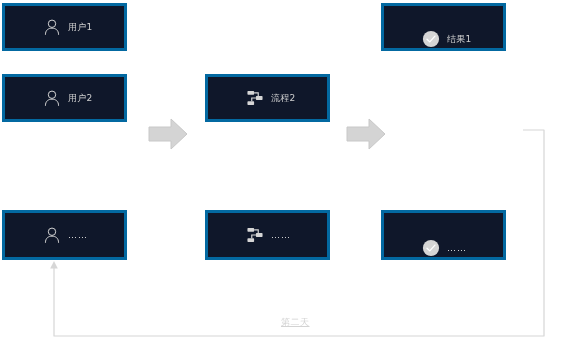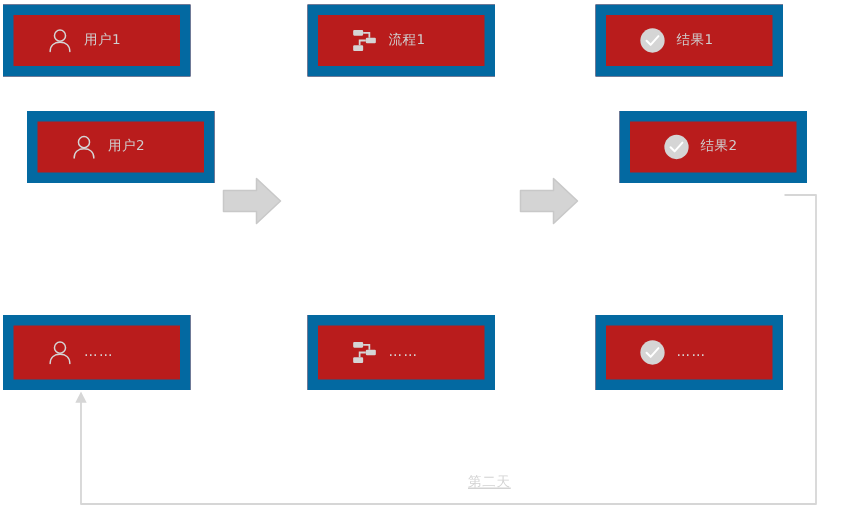--- a/index.html
+++ b/index.html
@@ -14,26 +14,27 @@
     position: relative;
     width: 565px;
     height: 343px;
     background: #ffffff;
     overflow: hidden;
   }
 
   .card {
     position: absolute;
     box-sizing: border-box;
-    border: 7px solid #0369a1;
-    background: #b91c1c;
+    border: 3px solid #0369a1;
+    background: #0f172a;
     display: flex;
     align-items: center;
     width: 125px;
     height: 48px;
+    padding-left: 16px;
   }
   .card-inner {
     display: flex;
     align-items: center;
     margin-left: 22px;
   }
   .card-icon {
     width: 18px;
     height: 18px;
     flex: 0 0 18px;
@@ -48,25 +49,25 @@
     line-height: 1;
   }
   .card-label.dots {
     color: #d8d8d8;
     letter-spacing: 1px;
   }
 
   
   .col1 { left: 2px; }
   .col2 { left: 205px; }
-  .col3 { left: 397px; }
+  .col3 { left: 381px; align-items: flex-end; }
 
   
   .row1 { top: 3px; }
-  .row2 { top: 74px; margin-left: 16px; }
+  .row2 { top: 74px; }
   .row3 { top: 142px; }
   .row4 { top: 210px; }
 
   .arrow {
     position: absolute;
     display: block;
   }
   .arrow1 { left: 148px; top: 118px; }
   .arrow2 { left: 346px; top: 118px; }
 
@@ -74,21 +75,21 @@
     position: absolute;
     left: 0;
     top: 0;
     width: 565px;
     height: 343px;
     pointer-events: none;
   }
 
   .loop-label {
     position: absolute;
-    left: 312px;
+    left: 281px;
     top: 318px;
     font-size: 9px;
     color: #d3d3d3;
     white-space: nowrap;
     line-height: 1;
     letter-spacing: 0.5px;
     text-decoration: underline;
   }
 </style>
 </head>
@@ -120,33 +121,33 @@
   <div class="card col1 row4" style="height:50px">
     <div class="card-inner">
       <svg class="card-icon" viewBox="0 0 20 20">
         <circle cx="10" cy="6.4" r="4.1" fill="none" stroke="#d5d5d5" stroke-width="1.1"></circle>
         <path d="M2.7 18.2 C2.7 13.4 6.0 11.3 10 11.3 C14.0 11.3 17.3 13.4 17.3 18.2" fill="none" stroke="#d5d5d5" stroke-width="1.1" stroke-linecap="round"></path>
       </svg>
       <span class="card-label dots">……</span>
     </div>
   </div>
 
-  <div class="card col2 row1">
+
+  <div class="card col2 row2">
     <div class="card-inner">
       <svg class="card-icon" viewBox="0 0 20 20">
         <rect x="1.6" y="2.2" width="7.4" height="4.2" rx="0.8" fill="#d5d5d5"></rect>
         <rect x="11.0" y="7.9" width="7.4" height="4.2" rx="0.8" fill="#d5d5d5"></rect>
         <rect x="1.6" y="13.6" width="7.4" height="4.2" rx="0.8" fill="#d5d5d5"></rect>
         <path d="M9.0 4.3 H13.6 V7.9" fill="none" stroke="#d5d5d5" stroke-width="1.3"></path>
         <path d="M11.0 10.0 H6.4 V13.6" fill="none" stroke="#d5d5d5" stroke-width="1.3"></path>
       </svg>
-      <span class="card-label">流程1</span>
+      <span class="card-label">流程2</span>
     </div>
   </div>
-
 
 
   <div class="card col2 row4" style="height:50px">
     <div class="card-inner">
       <svg class="card-icon" viewBox="0 0 20 20">
         <rect x="1.6" y="2.2" width="7.4" height="4.2" rx="0.8" fill="#d5d5d5"></rect>
         <rect x="11.0" y="7.9" width="7.4" height="4.2" rx="0.8" fill="#d5d5d5"></rect>
         <rect x="1.6" y="13.6" width="7.4" height="4.2" rx="0.8" fill="#d5d5d5"></rect>
         <path d="M9.0 4.3 H13.6 V7.9" fill="none" stroke="#d5d5d5" stroke-width="1.3"></path>
         <path d="M11.0 10.0 H6.4 V13.6" fill="none" stroke="#d5d5d5" stroke-width="1.3"></path>
@@ -158,29 +159,20 @@
   <div class="card col3 row1">
     <div class="card-inner">
       <svg class="card-icon" viewBox="0 0 20 20">
         <circle cx="10" cy="10" r="9" fill="#d5d5d5"></circle>
         <path d="M5.6 10.2 L8.6 13.2 L14.4 6.8" fill="none" stroke="#ffffff" stroke-width="1.5" stroke-linecap="round" stroke-linejoin="round"></path>
       </svg>
       <span class="card-label">结果1</span>
     </div>
   </div>
 
-  <div class="card col3 row2">
-    <div class="card-inner">
-      <svg class="card-icon" viewBox="0 0 20 20">
-        <circle cx="10" cy="10" r="9" fill="#d5d5d5"></circle>
-        <path d="M5.6 10.2 L8.6 13.2 L14.4 6.8" fill="none" stroke="#ffffff" stroke-width="1.5" stroke-linecap="round" stroke-linejoin="round"></path>
-      </svg>
-      <span class="card-label">结果2</span>
-    </div>
-  </div>
 
 
   <div class="card col3 row4" style="height:50px">
     <div class="card-inner">
       <svg class="card-icon" viewBox="0 0 20 20">
         <circle cx="10" cy="10" r="9" fill="#d5d5d5"></circle>
         <path d="M5.6 10.2 L8.6 13.2 L14.4 6.8" fill="none" stroke="#ffffff" stroke-width="1.5" stroke-linecap="round" stroke-linejoin="round"></path>
       </svg>
       <span class="card-label dots">……</span>
     </div>

